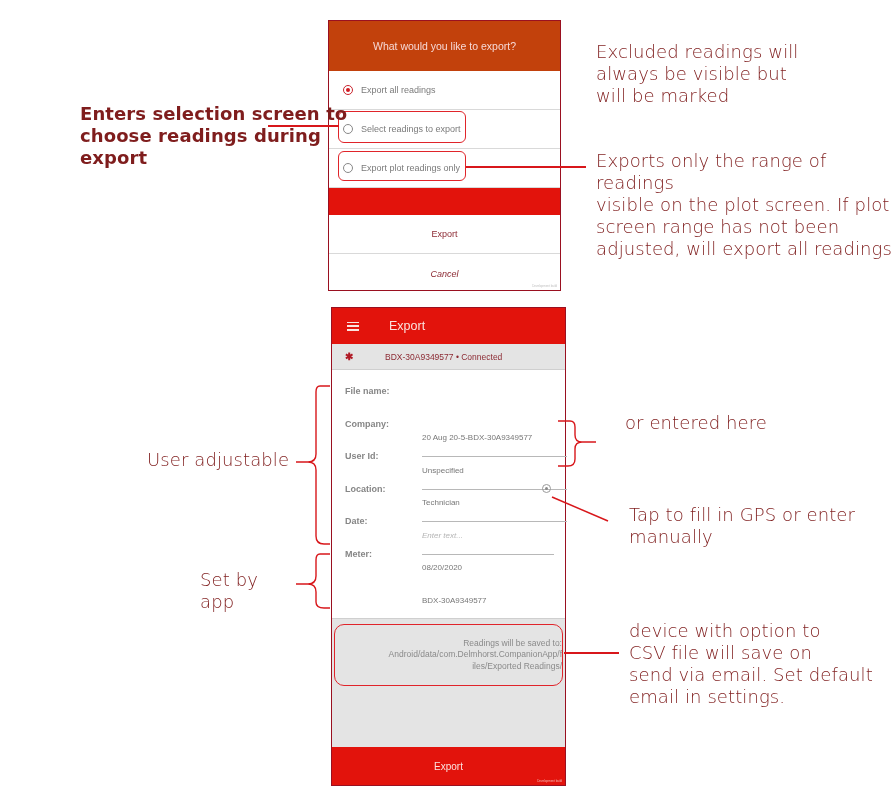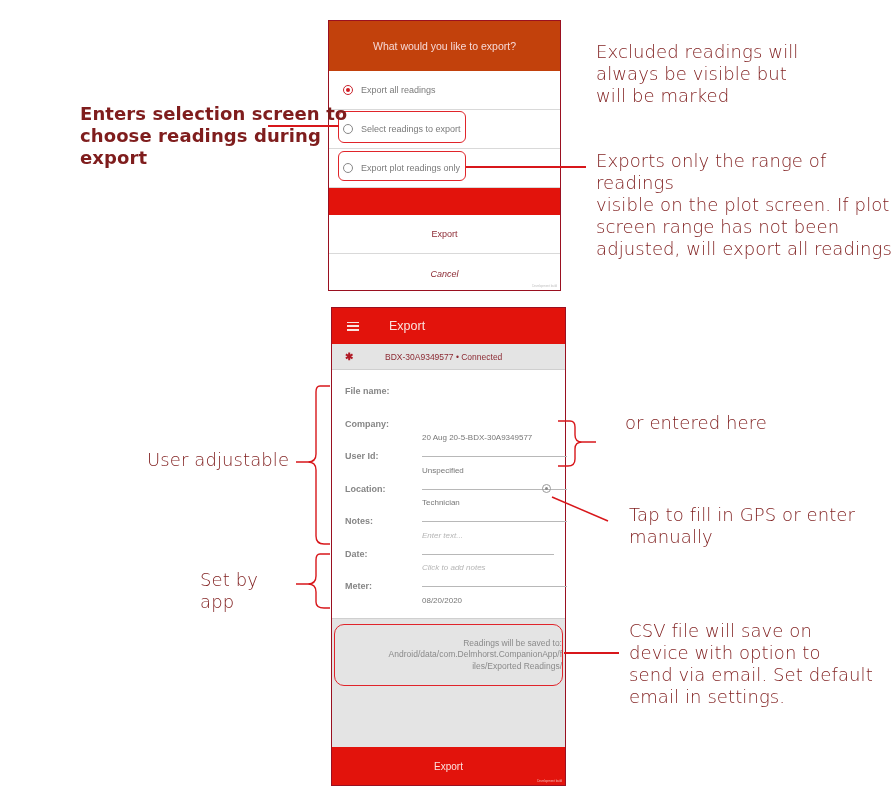--- a/index.html
+++ b/index.html
@@ -95,24 +95,20 @@
     <div class="row">
       <span class="lbl">User Id:</span>
       <span class="val ul">Technician</span>
     </div>
     <div class="row">
       <span class="lbl">Location:</span>
       <span class="val ul ph" style="width:132px;">Enter text...</span>
       <span class="gps"></span>
     </div>
     <div class="row">
-      <span class="lbl">Notes:</span>
-      <span class="val ul ph">Click to add notes</span>
-    </div>
-    <div class="row">
       <span class="lbl">Date:</span>
       <span class="val">08/20/2020</span>
     </div>
     <div class="row">
       <span class="lbl">Meter:</span>
       <span class="val">BDX-30A9349577</span>
     </div>
   </div>
   <div class="grey">
     <div class="save-box">
@@ -167,18 +163,18 @@
 
 <div class="note" style="left:629px; top:504px;">
   <div>Tap to fill in GPS or enter</div>
   <div>manually</div>
 </div>
 <svg class="brace" style="left:550px; top:494px;" width="62" height="30">
   <line x1="2" y1="3" x2="58" y2="27" stroke="#d8171b" stroke-width="1.5"></line>
 </svg>
 
 <div class="note" style="left:629px; top:620px;">
+  <div>device with option to</div>
   <div>CSV file will save on</div>
-  <div>device with option to</div>
   <div>send via email. Set default</div>
   <div>email in settings.</div>
 </div>
 <div class="line" style="left:564px; top:652px; width:55px; height:2px;"></div>
 
 </body></html>

